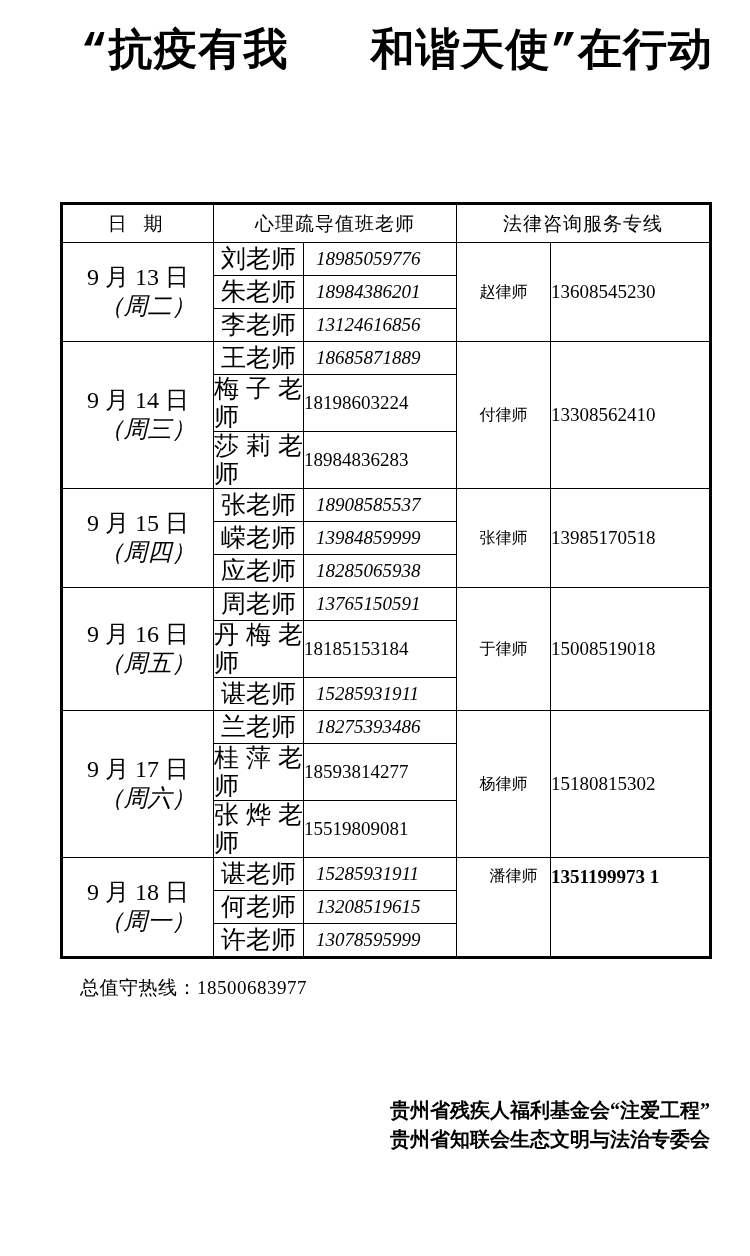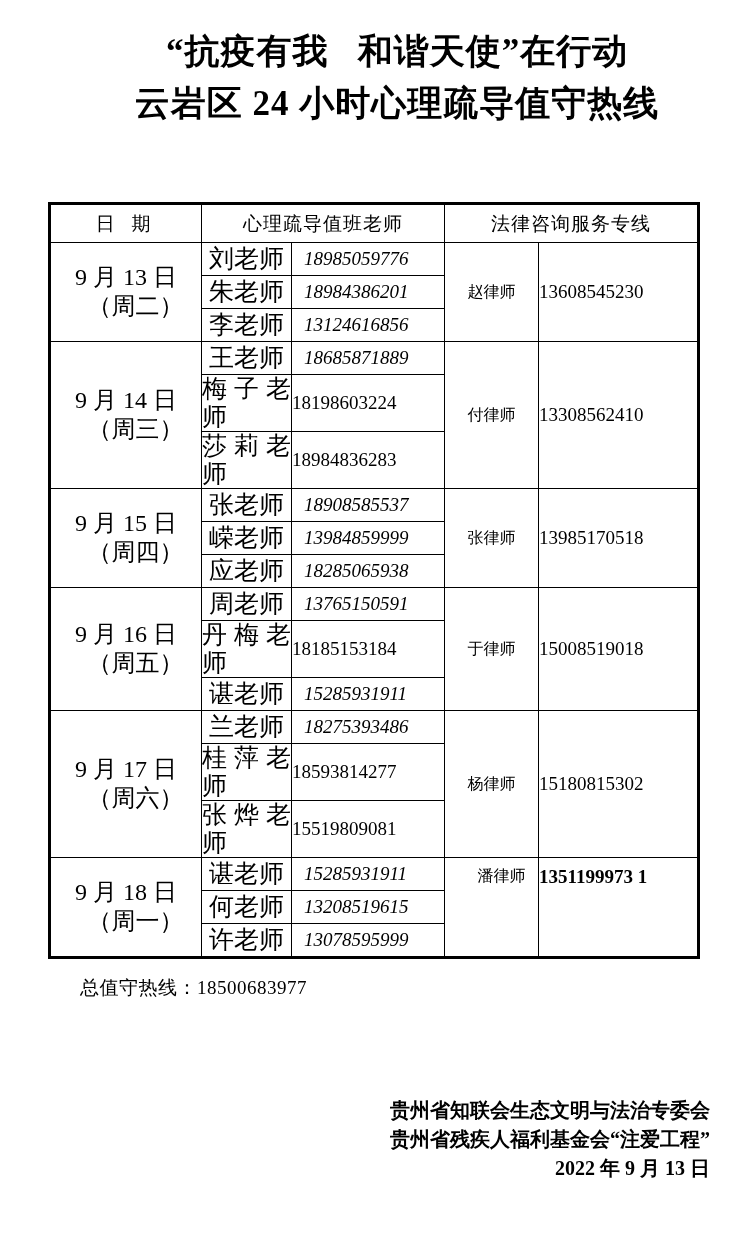--- a/index.html
+++ b/index.html
@@ -15,33 +15,33 @@
     color: #000000;
     overflow: hidden;
   }
 
   
   .title-block {
     text-align: center;
     padding-top: 26px;
   }
   .title-line {
-    font-family: Liberation Serif, serif;
+    font-family: Liberation Mono, monospace;
     font-weight: bold;
-    font-size: 35px;
+    font-size: 44px;
     line-height: 52px;
     letter-spacing: 1px;
     white-space: pre;
     margin-left: 44px;
   }
 
   
   .table-wrap {
     position: absolute;
-    left: 48px;
+    left: 60px;
     top: 202px;
     width: 556px;
   }
   table.schedule {
     border-collapse: collapse;
     width: 652px;
     table-layout: fixed;
     border: 3px solid #000;
   }
   table.schedule td,
@@ -72,21 +72,21 @@
   .date-cell {
     font-weight: bold;
     font-size: 24px;
     line-height: 29px;
     padding-left: 10px;
     text-align: center;
     vertical-align: top;
     padding-top: 6px;
     white-space: pre-line;
   }
-  .date-cell .d2 { padding-left: 19px; display: block; }
+  .date-cell .d2 { padding-left: 19px; display: block; font-style: italic; }
 
   .name-cell {
     font-size: 25px;
     line-height: 28px;
     text-align: center;
     padding: 3px 5px 3px 6px;
     vertical-align: top;
   }
   .name-cell.single {
     vertical-align: middle;
@@ -149,21 +149,20 @@
     font-size: 20px;
     line-height: 29px;
   }
   .signature div { white-space: nowrap; }
 </style>
 </head>
 <body>
 
 <div class="title-block">
   <div class="title-line">“抗疫有我   和谐天使”在行动</div>
-  <div class="title-line">云岩区 24 小时心理疏导值守热线</div>
 </div>
 
 <div class="table-wrap">
   <table class="schedule">
     <colgroup>
       <col class="c-date">
         <col class="c-name">
         <col class="c-phone">
       <col class="c-lawyer">
         <col class="c-lphone">
@@ -276,16 +275,15 @@
           <td class="name-cell single"><span>许老师</span></td>
           <td class="phone-cell single">13078595999</td>
         </tr>
       </tbody>
   </table>
 </div>
 
 <div class="hotline">总值守热线：18500683977</div>
 
 <div class="signature">
+  <div>贵州省残疾人福利基金会“注爱工程”</div>
   <div>贵州省知联会生态文明与法治专委会</div>
-  <div>贵州省残疾人福利基金会“注爱工程”</div>
-  <div>2022 年 9 月 13 日</div>
 </div>
 
 </body></html>

